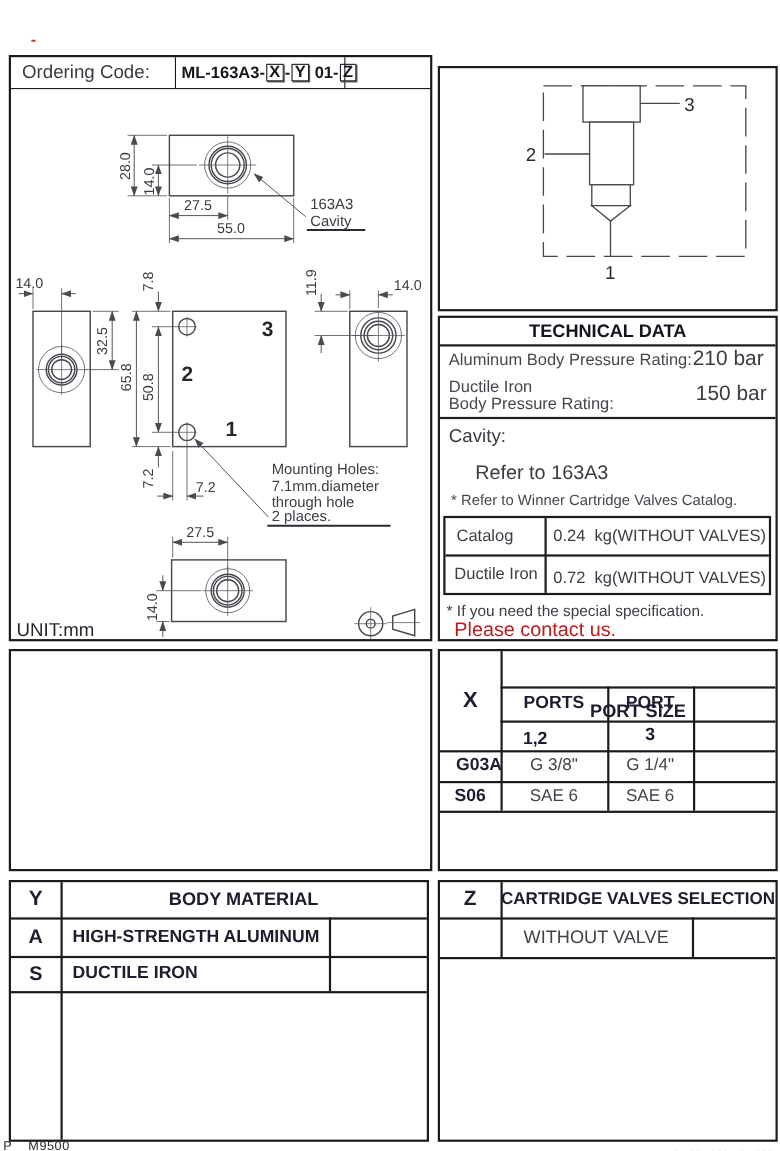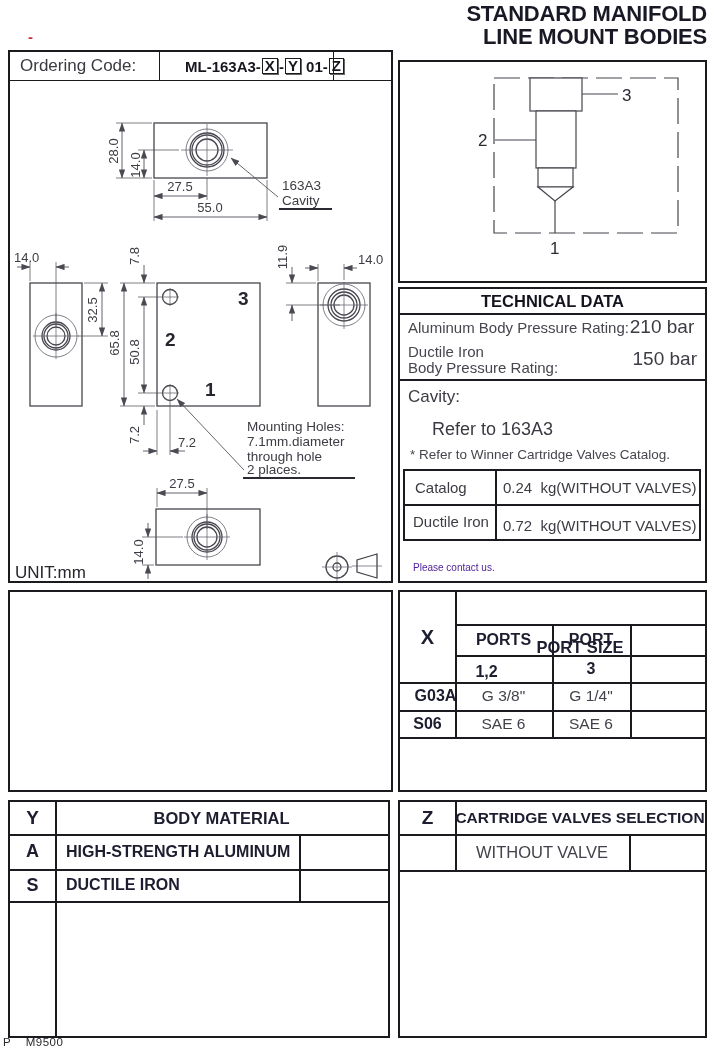--- a/index.html
+++ b/index.html
@@ -11,21 +11,21 @@
   .vline{position:absolute;background:#1a1a1f;width:1.5px;}
   .cell{position:absolute;display:flex;align-items:center;justify-content:center;box-sizing:border-box;}
   .left{justify-content:flex-start;}
   .ink{color:#1d1d30;font-weight:bold;}
   .val{color:#42424a;}
   .pre{white-space:pre;}
   .title{position:absolute;top:2px;right:2px;text-align:right;font-size:22px;line-height:23px;
          font-weight:800;color:#191926;letter-spacing:-0.2px;}
   .red-mark{position:absolute;left:28px;top:28px;color:#cc3333;font-weight:bold;font-size:15px;}
   .ordering-row{position:absolute;left:0;top:0;width:100%;height:29px;border-bottom:1.5px solid #1a1a1f;
-                display:flex;align-items:stretch;box-sizing:border-box;gap:20px;}
+                display:flex;align-items:stretch;box-sizing:border-box;}
   .oc-label{width:150px;border-right:1.5px solid #1a1a1f;display:flex;align-items:center;
             padding-left:10px;font-size:17px;color:#3a3a42;box-sizing:border-box;}
   .oc-code{width:154px;border-right:1.5px solid #1a1a1f;display:flex;align-items:center;
            padding-left:5px;font-size:15px;font-weight:bold;color:#16161f;box-sizing:border-box;}
   .code-box{display:inline-block;border:1.5px solid #1a1a1f;box-shadow:1px 1px 0 #666;
             padding:0 2px;margin:0 1px;line-height:14px;}
   svg .obj{stroke:#46464e;stroke-width:1.3;fill:none;}
   svg .thin{stroke:#70707a;stroke-width:0.9;fill:none;}
   svg .dim{stroke:#53535b;stroke-width:0.9;fill:none;}
   svg .ext{stroke:#53535b;stroke-width:0.75;}
@@ -43,24 +43,20 @@
   .td-label{font-size:15px;color:#46464e;line-height:16px;}
   .td-value{font-size:19px;color:#3c3c44;}
   .footer-left{position:absolute;left:3px;top:1036px;font-size:11.5px;color:#2a2a2e;letter-spacing:0.5px;}
   .footer-right{position:absolute;left:612px;top:1041px;font-size:10px;color:#9a5b30;letter-spacing:2px;}
 </style>
 </head>
 <body>
 
 <div class="page">
 
-  <div class="title">
-    <div>STANDARD MANIFOLD</div>
-    <div>LINE MOUNT BODIES</div>
-  </div>
 
   <div class="red-mark">-</div>
 
   <div class="panel" style="left:8px;top:50px;width:385px;height:533px;">
     <div class="ordering-row">
       <div class="oc-label">Ordering Code:</div>
       <div class="oc-code">
         <span class="pre">ML-163A3-</span>
           <span class="code-box">X</span>
           <span class="pre">-</span>
@@ -261,21 +257,22 @@
     <div class="abs" style="left:32px;top:130px;font-size:18px;color:#3a3a42;">Refer to 163A3</div>
     <div class="abs" style="left:10px;top:158px;font-size:13.5px;color:#46464e;">* Refer to Winner Cartridge Valves Catalog.</div>
     <div class="abs" style="left:3px;top:180px;width:298px;height:72px;border:2px solid #1a1a1f;box-sizing:border-box;">
       <div class="vline" style="left:90px;top:0;height:68px;"></div>
       <div class="hline" style="left:0;top:33px;width:294px;"></div>
       <div class="cell left" style="left:10px;top:0;width:78px;height:33px;font-size:15px;color:#3c3c44;">Catalog</div>
       <div class="cell left pre" style="left:98px;top:0;width:196px;height:33px;font-size:15px;color:#3c3c44;">0.24  kg(WITHOUT VALVES)</div>
       <div class="cell left" style="left:8px;top:34px;width:80px;height:33px;font-size:15px;color:#3c3c44;">Ductile Iron</div>
       <div class="cell left pre" style="left:98px;top:34px;width:196px;height:40px;font-size:15px;color:#3c3c44;">0.72  kg(WITHOUT VALVES)</div>
     </div>
-    <div class="abs" style="left:13px;top:273px;font-size:10px;color:#4c1d95;">Please contact us.</div>
+    <div class="abs" style="left:6px;top:258px;font-size:14px;color:#3c3c44;">* If you need the special specification.</div>
+    <div class="abs" style="left:13px;top:273px;font-size:18px;color:#b91c1c;">Please contact us.</div>
   </div>
 
   <div class="panel" style="left:8px;top:590px;width:385px;height:202px;"></div>
 
   <div class="panel" style="left:398px;top:590px;width:309px;height:202px;">
     <div class="vline" style="left:55px;top:0;height:145px;"></div>
     <div class="vline" style="left:152px;top:32px;height:113px;"></div>
     <div class="vline" style="left:230px;top:32px;height:113px;"></div>
     <div class="hline" style="left:55px;top:32px;width:250px;"></div>
     <div class="hline" style="left:55px;top:63px;width:250px;"></div>

